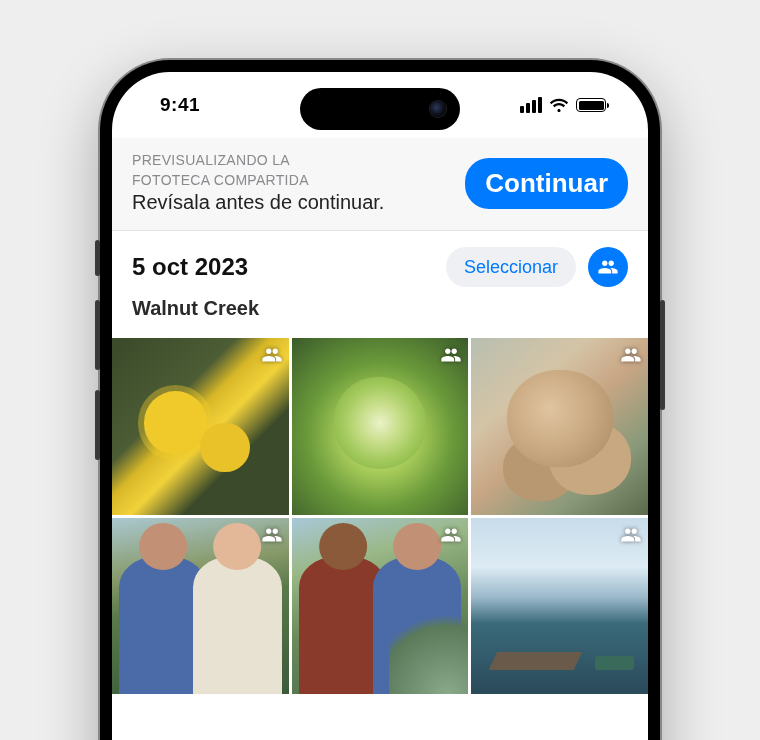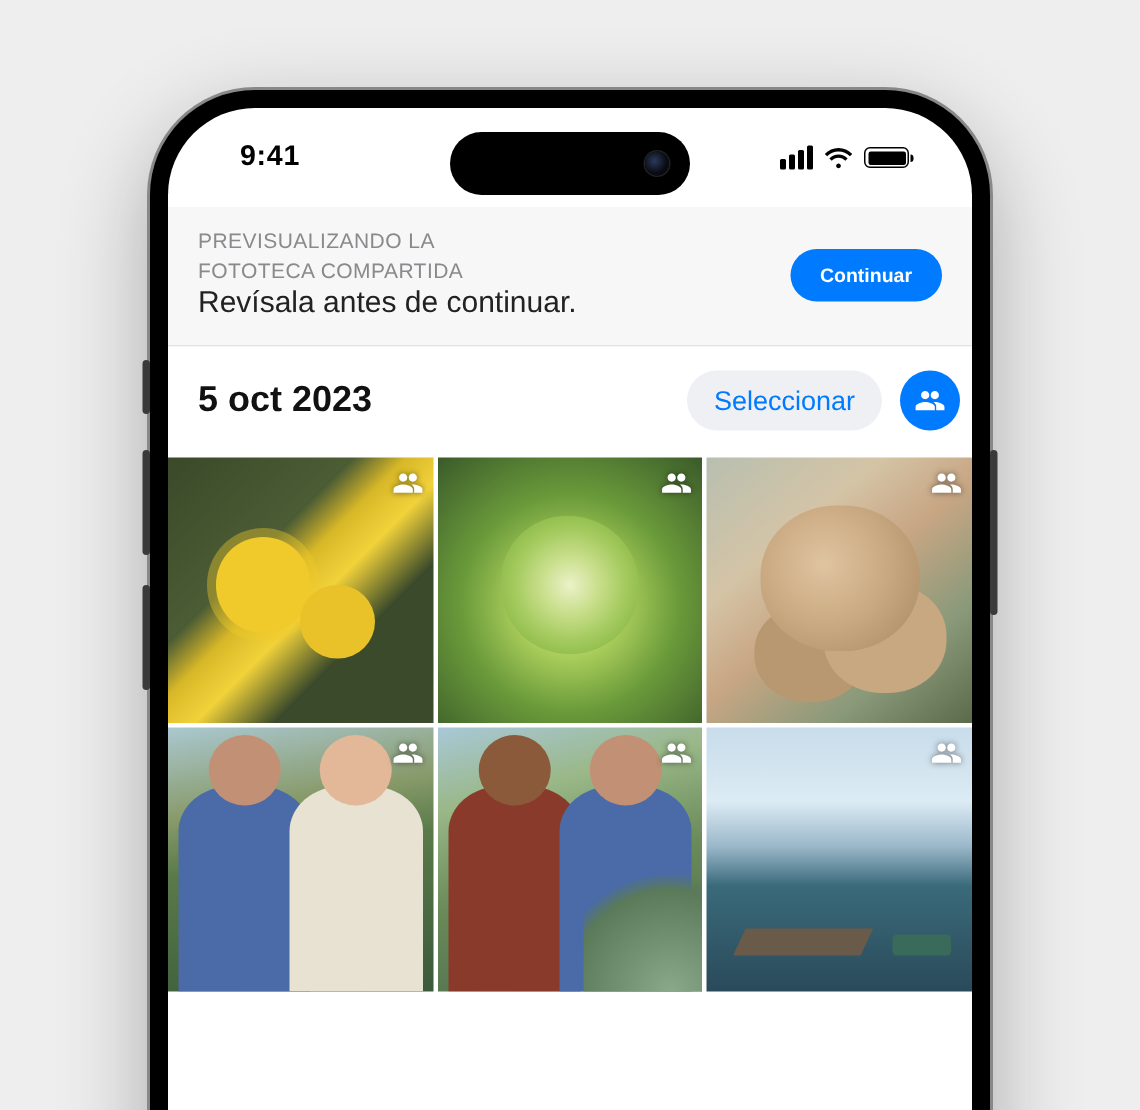--- a/index.html
+++ b/index.html
@@ -118,29 +118,29 @@
       line-height: 1.25;
     }
     .banner-sub {
       font-size: 20px;
       color: #222;
     }
     .continue-btn {
       background: #007aff;
       color: #fff;
       border: none;
-      font-size: 13px;
+      font-size: 26px;
       font-weight: 600;
       padding: 10px 20px;
       border-radius: 24px;
       cursor: pointer;
     }
     .section-header {
       background: #fff;
-      padding: 16px 8px 18px 20px;
+      padding: 16px 20px 18px 20px;
     }
     .section-top {
       display: flex;
       align-items: center;
       justify-content: space-between;
       gap: 12px;
     }
     .date-label {
       font-size: 24px;
       font-weight: 700;
@@ -314,20 +314,21 @@
         <div class="date-label">5 oct 2023</div>
         <div class="section-actions">
           <button class="select-btn">Seleccionar</button>
           <div class="people-circle">
             <svg viewBox="0 0 24 24">
               <path d="M8.5 11c1.7 0 3-1.3 3-3s-1.3-3-3-3-3 1.3-3 3 1.3 3 3 3zm7 0c1.7 0 3-1.3 3-3s-1.3-3-3-3-3 1.3-3 3 1.3 3 3 3zm-7 2c-2.3 0-7 1.2-7 3.5V19h14v-2.5c0-2.3-4.7-3.5-7-3.5zm7 0c-.3 0-.6 0-1 .1 1.2.9 2 2 2 3.4V19h6v-2.5c0-2.3-4.7-3.5-7-3.5z"></path>
             </svg>
           </div>
         </div>
       </div>
+      <div class="location">Walnut Creek</div>
     </div>
 
     <div class="grid">
       <div class="thumb p1">
         <div class="flower y1"></div>
           <div class="flower y2"></div>
         <div class="share-badge">
           <svg viewBox="0 0 24 24">
               <path d="M8.5 11c1.7 0 3-1.3 3-3s-1.3-3-3-3-3 1.3-3 3 1.3 3 3 3zm7 0c1.7 0 3-1.3 3-3s-1.3-3-3-3-3 1.3-3 3 1.3 3 3 3zm-7 2c-2.3 0-7 1.2-7 3.5V19h14v-2.5c0-2.3-4.7-3.5-7-3.5zm7 0c-.3 0-.6 0-1 .1 1.2.9 2 2 2 3.4V19h6v-2.5c0-2.3-4.7-3.5-7-3.5z"></path>
             </svg>

